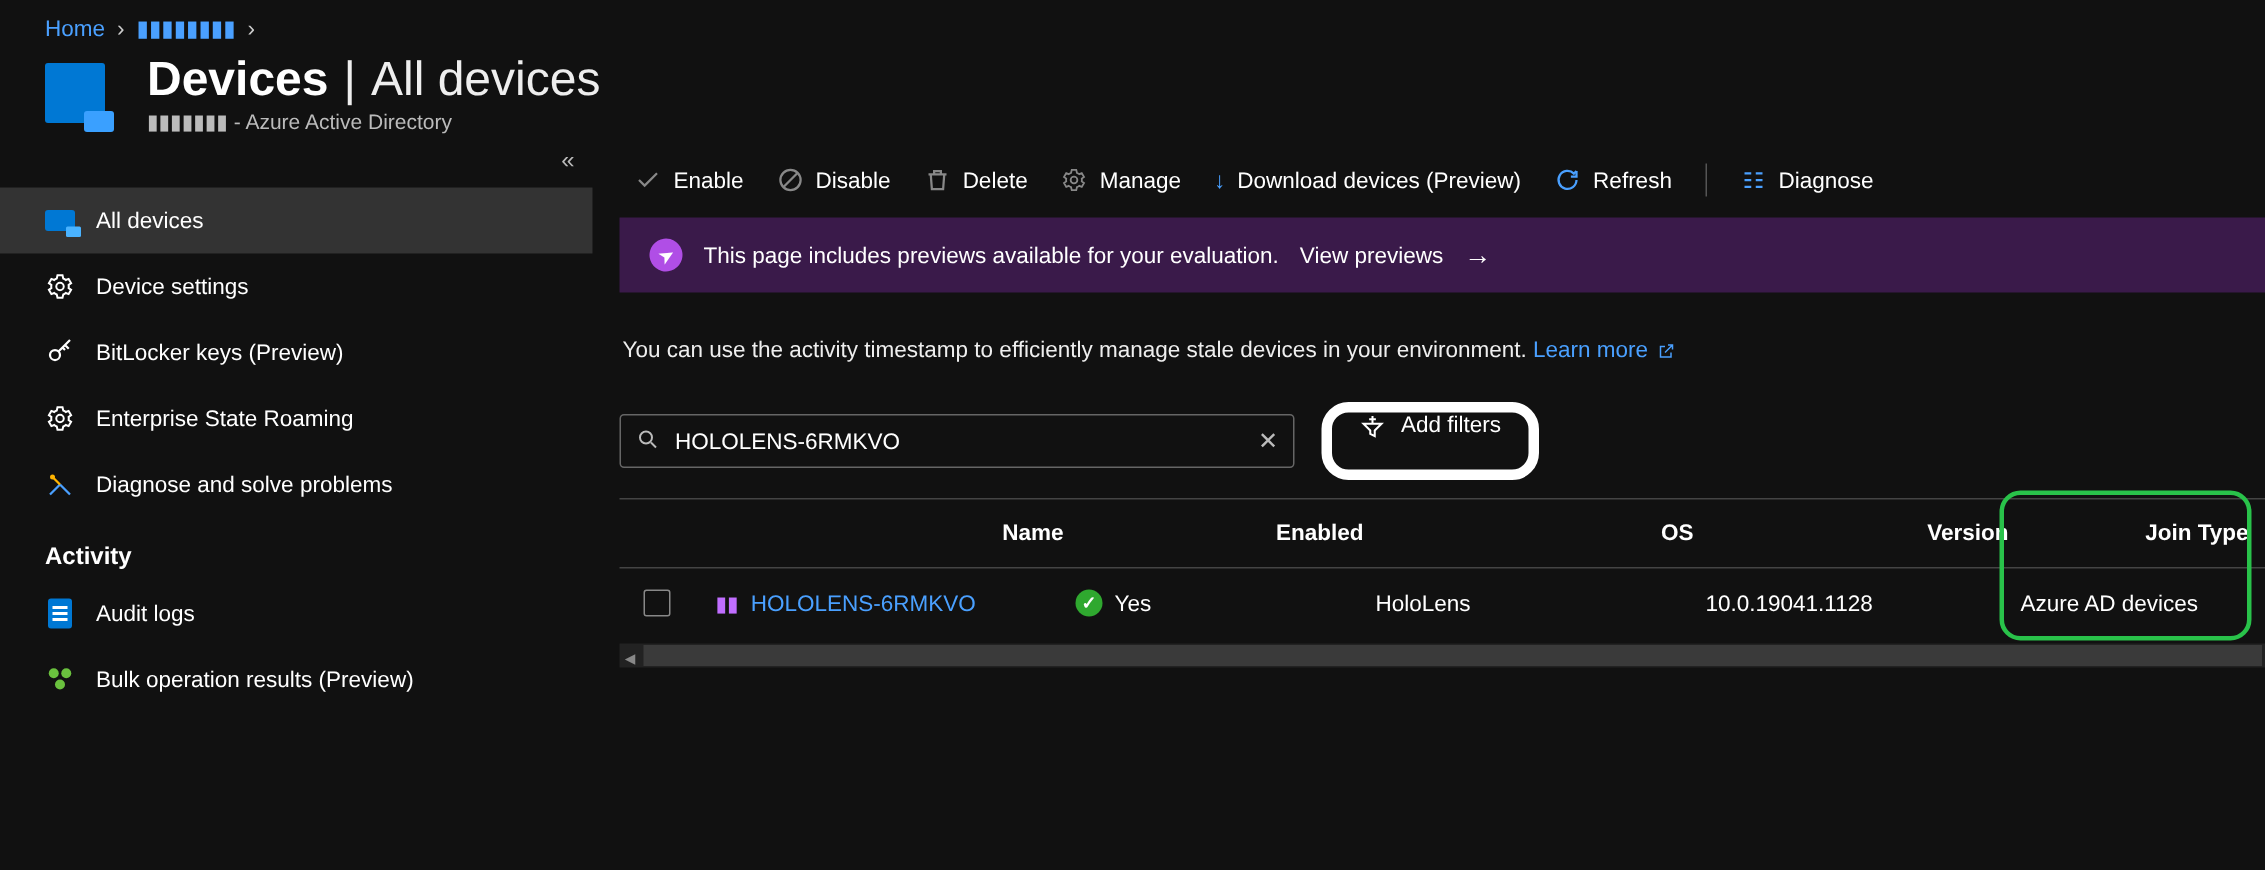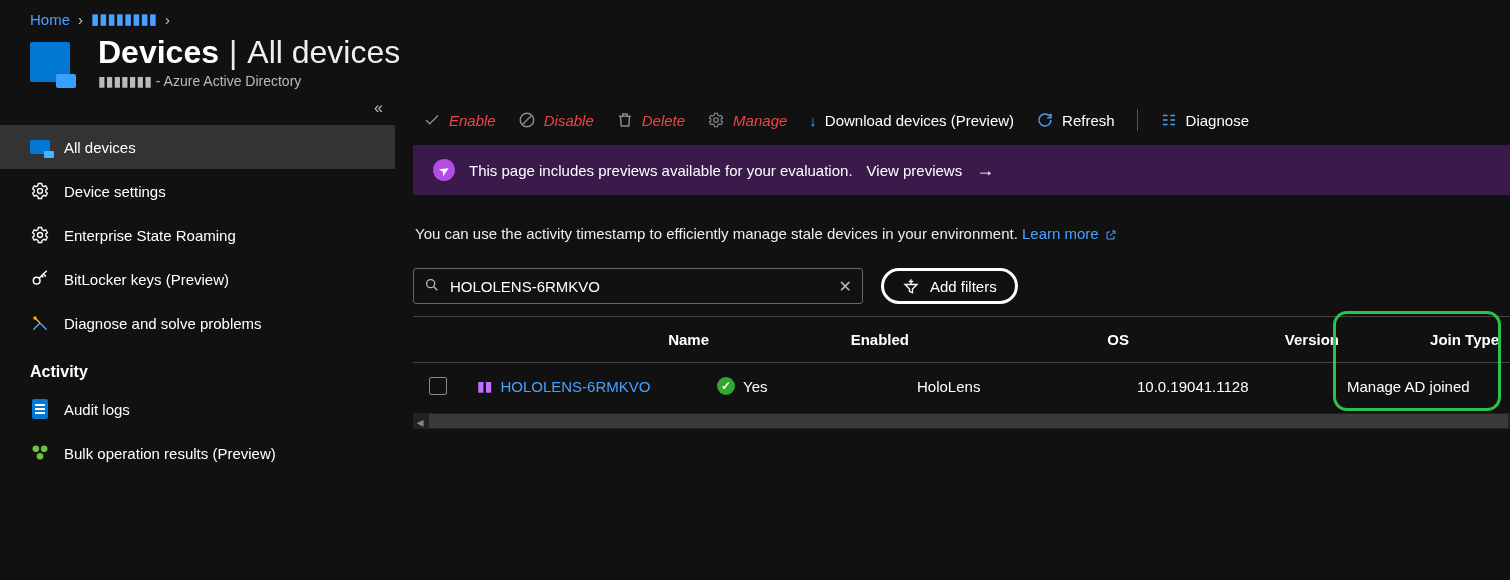--- a/index.html
+++ b/index.html
@@ -124,21 +124,21 @@
     gap: 22px;
     padding: 10px 0 14px 10px;
     font-size: 15px;
   }
   .toolbar .tbtn {
     display: inline-flex;
     align-items: center;
     gap: 8px;
     cursor: pointer;
   }
-  .toolbar .tbtn.disabled span.lbl { color: #ef4444; font-style: italic; }
+  .toolbar .tbtn.disabled span.lbl { color: #ffffff; }
   .toolbar .tbtn.disabled svg { stroke:#888; }
   .toolbar .tbtn.enabled span.lbl { color: #fff; }
   .toolbar .divider { width:1px; height:22px; background:#555; }
   .dl-arrow { color:#4aa0ff; font-weight:bold; }
 
   
   .preview-banner {
     background: #3a1a4a;
     display: flex;
     align-items: center;
@@ -187,26 +187,25 @@
     flex: 1;
     background: transparent;
     border: none;
     outline: none;
     color: #fff;
     font-size: 15px;
   }
   .search-box .search-ico svg { stroke:#bbb; }
   .search-box .clear-ico { color:#bbb; cursor:pointer; font-size:16px; }
   .add-filters {
-    border: 3px solid #ffffff;
+    border: 7px solid #ffffff;
     border-radius: 18px;
-    height: 36px;
+    height: 52px;
     padding: 0 18px;
     display: inline-flex;
-    align-items: center;
     gap: 10px;
     font-size: 15px;
     cursor: pointer;
   }
 
   
   .devices-table {
     border-top: 1px solid #444;
     position: relative;
   }
@@ -302,37 +301,37 @@
       <span class="side-ico ico-gear">
         <svg viewBox="0 0 24 24" fill="none" stroke-width="1.6">
             <circle cx="12" cy="12" r="3"></circle>
             <path d="M19 12a7 7 0 0 0-.1-1.2l2-1.5-2-3.4-2.3.9a7 7 0 0 0-2-1.2L14 3h-4l-.6 2.6a7 7 0 0 0-2 1.2l-2.3-.9-2 3.4 2 1.5A7 7 0 0 0 5 12a7 7 0 0 0 .1 1.2l-2 1.5 2 3.4 2.3-.9a7 7 0 0 0 2 1.2L10 21h4l.6-2.6a7 7 0 0 0 2-1.2l2.3.9 2-3.4-2-1.5c.07-.4.1-.8.1-1.2z"></path>
           </svg>
       </span>
       <span>Device settings</span>
     </div>
 
     <div class="sidebar-item">
+      <span class="side-ico ico-key">
+        <svg viewBox="0 0 24 24" fill="none" stroke-width="1.8">
+            <circle cx="8" cy="14" r="4"></circle>
+            <path d="M11 11 L20 2 M16 6 l3 3 M14 8 l2 2"></path>
+          </svg>
+      </span>
+      <span>BitLocker keys (Preview)</span>
+    </div>
+
+    <div class="sidebar-item">
       <span class="side-ico ico-gear">
         <svg viewBox="0 0 24 24" fill="none" stroke-width="1.6">
             <circle cx="12" cy="12" r="3"></circle>
             <path d="M19 12a7 7 0 0 0-.1-1.2l2-1.5-2-3.4-2.3.9a7 7 0 0 0-2-1.2L14 3h-4l-.6 2.6a7 7 0 0 0-2 1.2l-2.3-.9-2 3.4 2 1.5A7 7 0 0 0 5 12a7 7 0 0 0 .1 1.2l-2 1.5 2 3.4 2.3-.9a7 7 0 0 0 2 1.2L10 21h4l.6-2.6a7 7 0 0 0 2-1.2l2.3.9 2-3.4-2-1.5c.07-.4.1-.8.1-1.2z"></path>
           </svg>
       </span>
       <span>Enterprise State Roaming</span>
-    </div>
-
-    <div class="sidebar-item">
-      <span class="side-ico ico-key">
-        <svg viewBox="0 0 24 24" fill="none" stroke-width="1.8">
-            <circle cx="8" cy="14" r="4"></circle>
-            <path d="M11 11 L20 2 M16 6 l3 3 M14 8 l2 2"></path>
-          </svg>
-      </span>
-      <span>BitLocker keys (Preview)</span>
     </div>
 
     <div class="sidebar-item">
       <span class="side-ico ico-tools">
         <svg viewBox="0 0 24 24" fill="none" stroke="#4aa0ff" stroke-width="1.8">
             <path d="M4 20 L12 12"></path>
             <path d="M20 20 L12 12"></path>
             <circle cx="6" cy="6" r="2" fill="#ffb400" stroke="none"></circle>
             <path d="M7 7 L12 12" stroke="#ffb400"></path>
           </svg>
@@ -462,21 +461,21 @@
         <div class="td name-cell">
           <span class="name-ico">▮▮</span>
           <span>HOLOLENS-6RMKVO</span>
         </div>
         <div class="td enabled-cell">
           <span class="check-badge">✓</span>
           <span>Yes</span>
         </div>
         <div class="td">HoloLens</div>
         <div class="td">10.0.19041.1128</div>
-        <div class="td">Manage AD joined</div>
+        <div class="td">Azure AD devices</div>
       </div>
 
       <div class="join-highlight"></div>
 
       <div class="hscroll">
         <div class="thumb-left">◂</div>
         <div class="track"></div>
       </div>
     </div>
 

